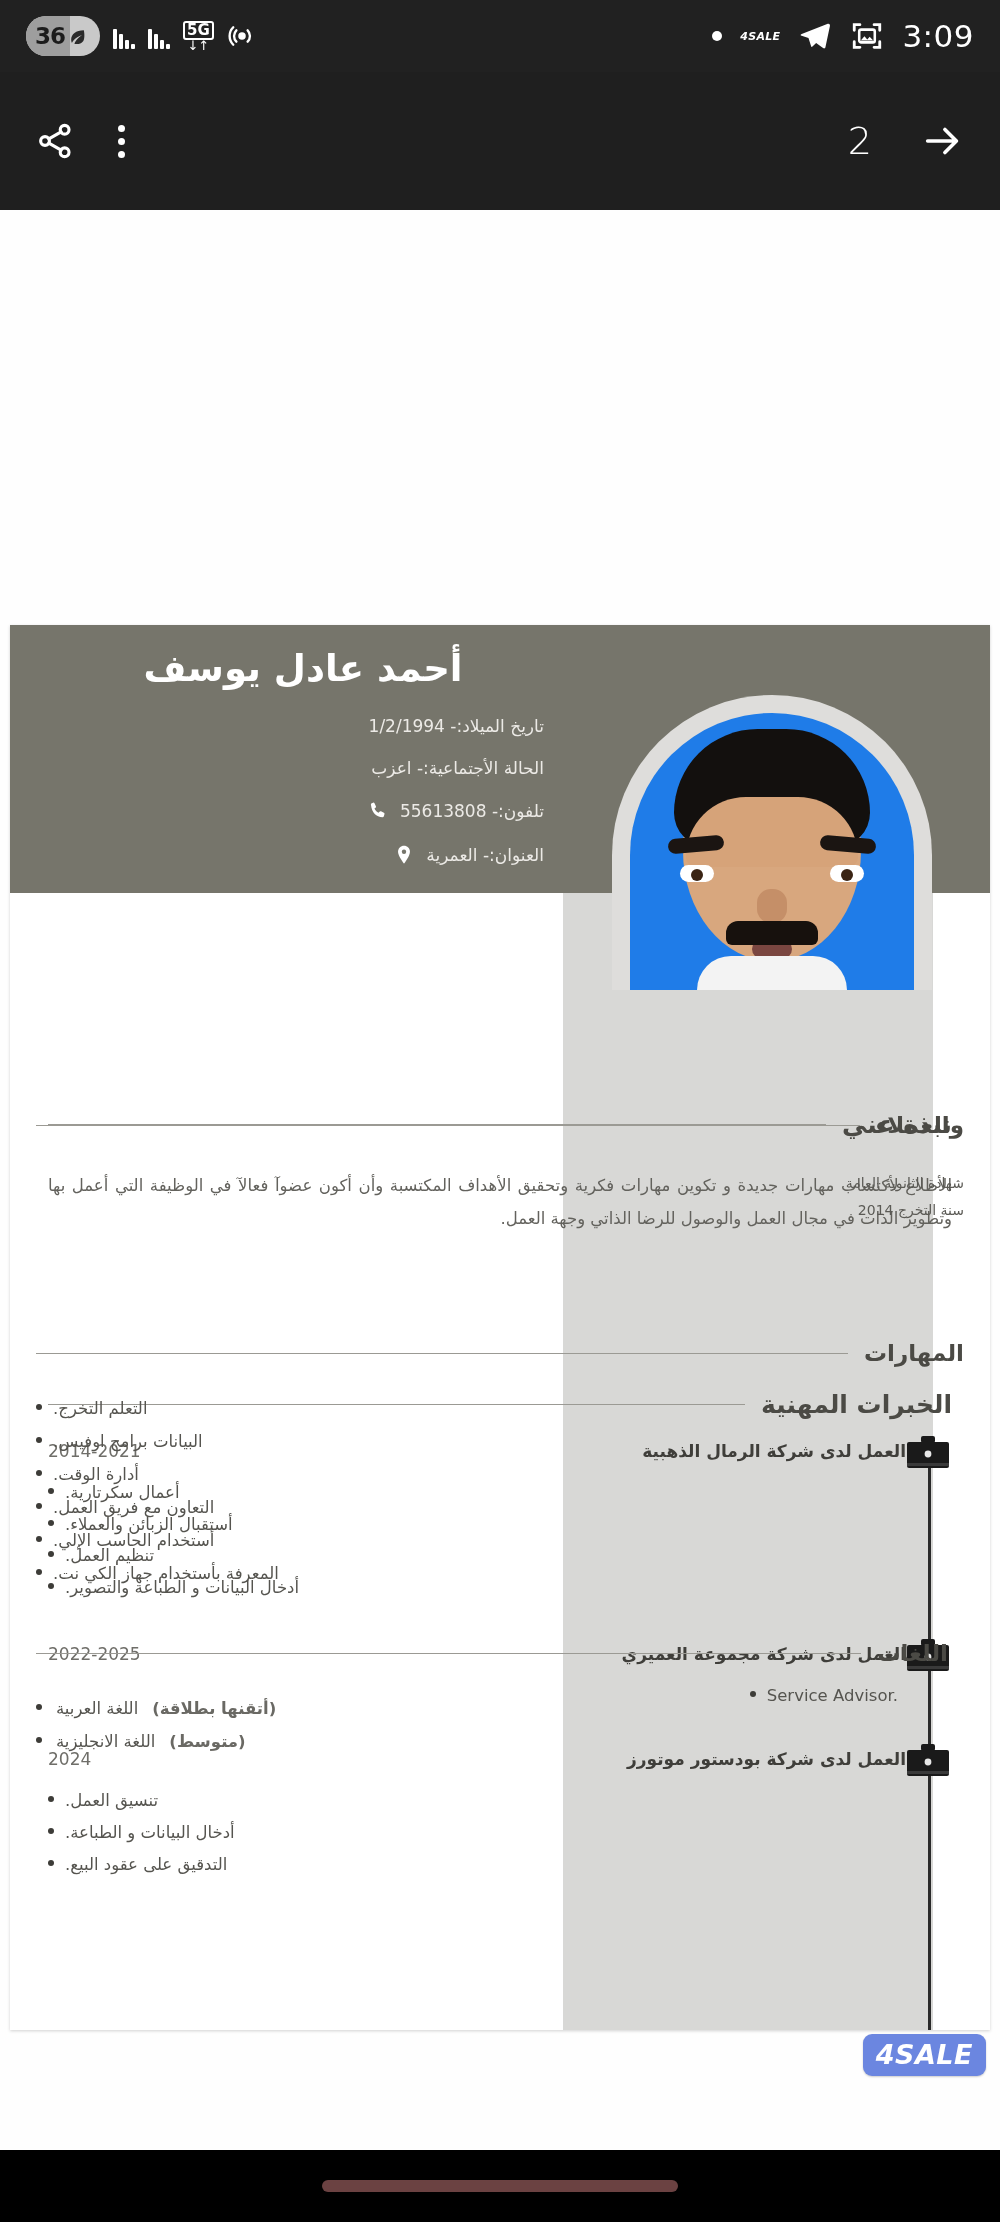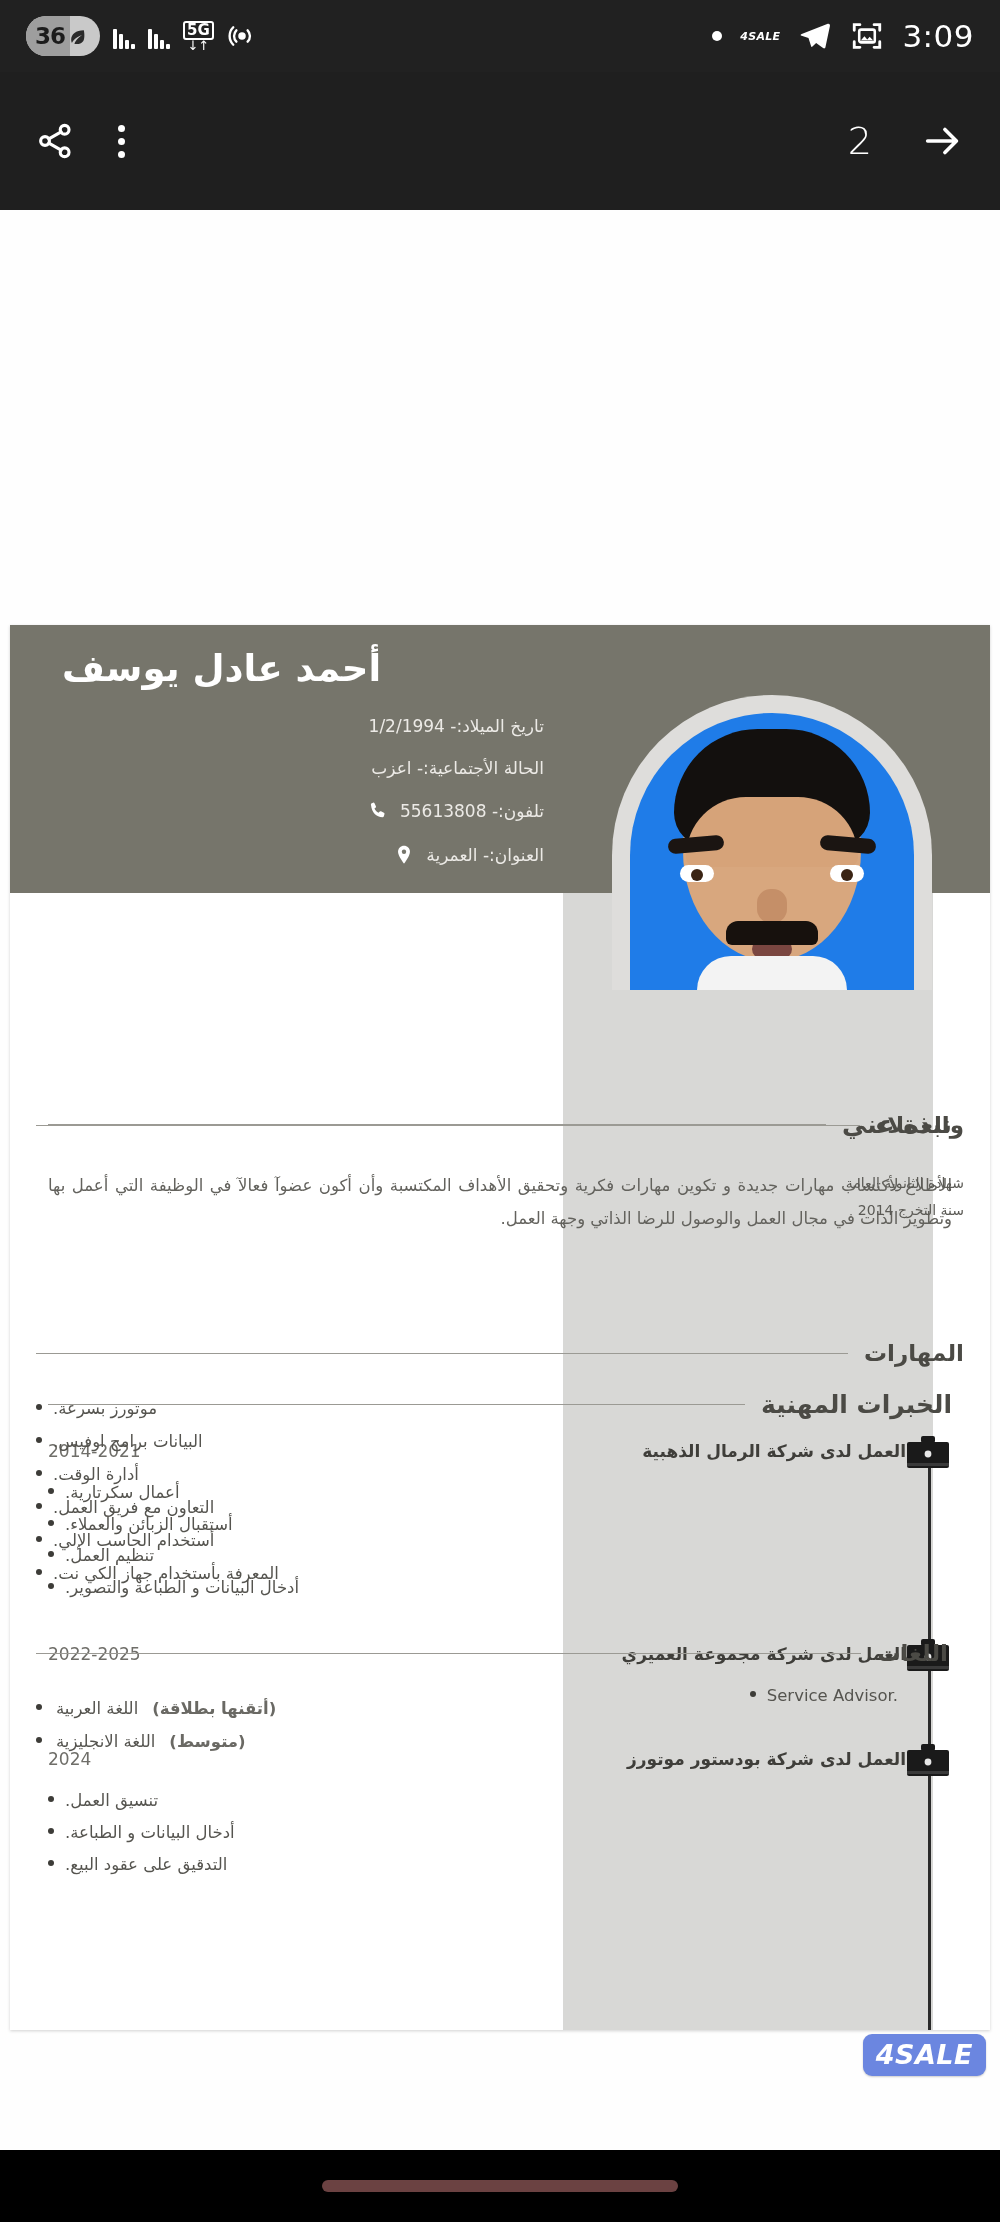--- a/index.html
+++ b/index.html
@@ -81,21 +81,21 @@
     position:absolute; right:0; top:0; width:57px; height:100%; background:#ffffff;
   }
 
   
   .hdr{
     position:absolute; left:0; top:0; width:980px; height:268px;
     background:#76756b;
   }
   .hdr-text{
     position:absolute; right:408px; top:0; width:520px; height:268px;
-    direction:rtl; text-align:left; color:#ffffff;
+    direction:rtl; text-align:center; color:#ffffff;
     padding:24px 38px 4px 0;
   }
   .cv-name{
     font-size:37px; font-weight:bold; letter-spacing:0px; margin-bottom:26px;
     line-height:1.1;
   }
   .cv-line{
     font-size:17px; color:#eceae6; margin-bottom:22px; display:flex;
     align-items:center; justify-content:flex-start; gap:11px; font-weight:400;
   }
@@ -426,21 +426,21 @@
         <div class="edu-text">شهادة الثانوية العامة</div>
         <div class="edu-text" style="margin-top:0">سنة التخرج 2014</div>
       </div>
 
       <div class="skills-block sec">
         <div class="sec-head">
           <span class="sec-title sm">المهارات</span>
           <span class="sec-rule"></span>
         </div>
         <ul class="dot-list">
-          <li>موتورز بسرعة.</li>
+          <li>التعلم التخرج.</li>
           <li>البيانات برامج اوفيس.</li>
           <li>أدارة الوقت.</li>
           <li>التعاون مع فريق العمل.</li>
           <li>أستخدام الحاسب الإلي.</li>
           <li>المعرفة بأستخدام جهاز الكي نت.</li>
         </ul>
       </div>
 
       <div class="langs-block sec">
         <div class="sec-head">

